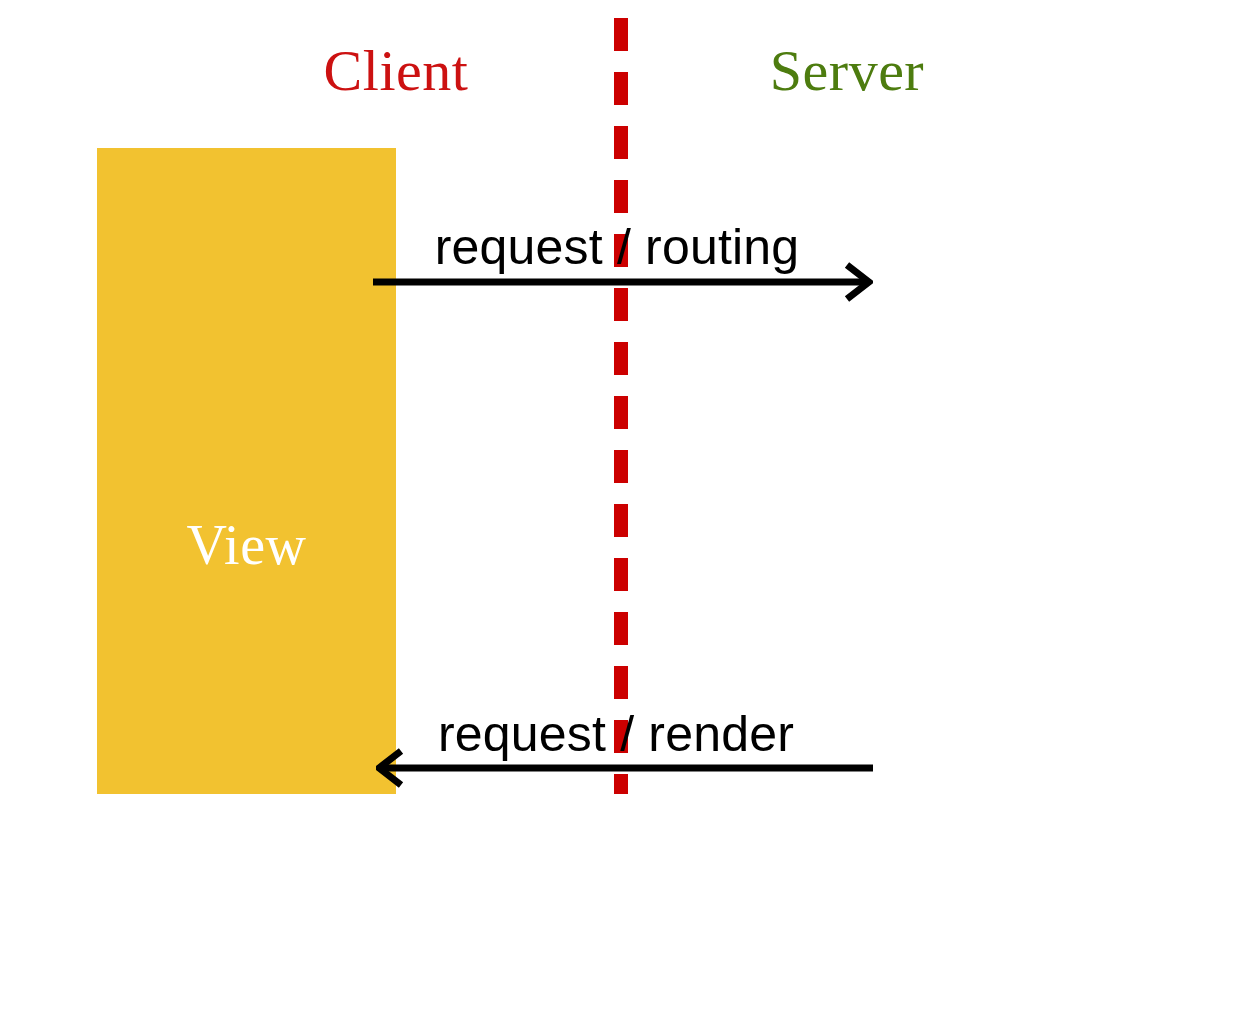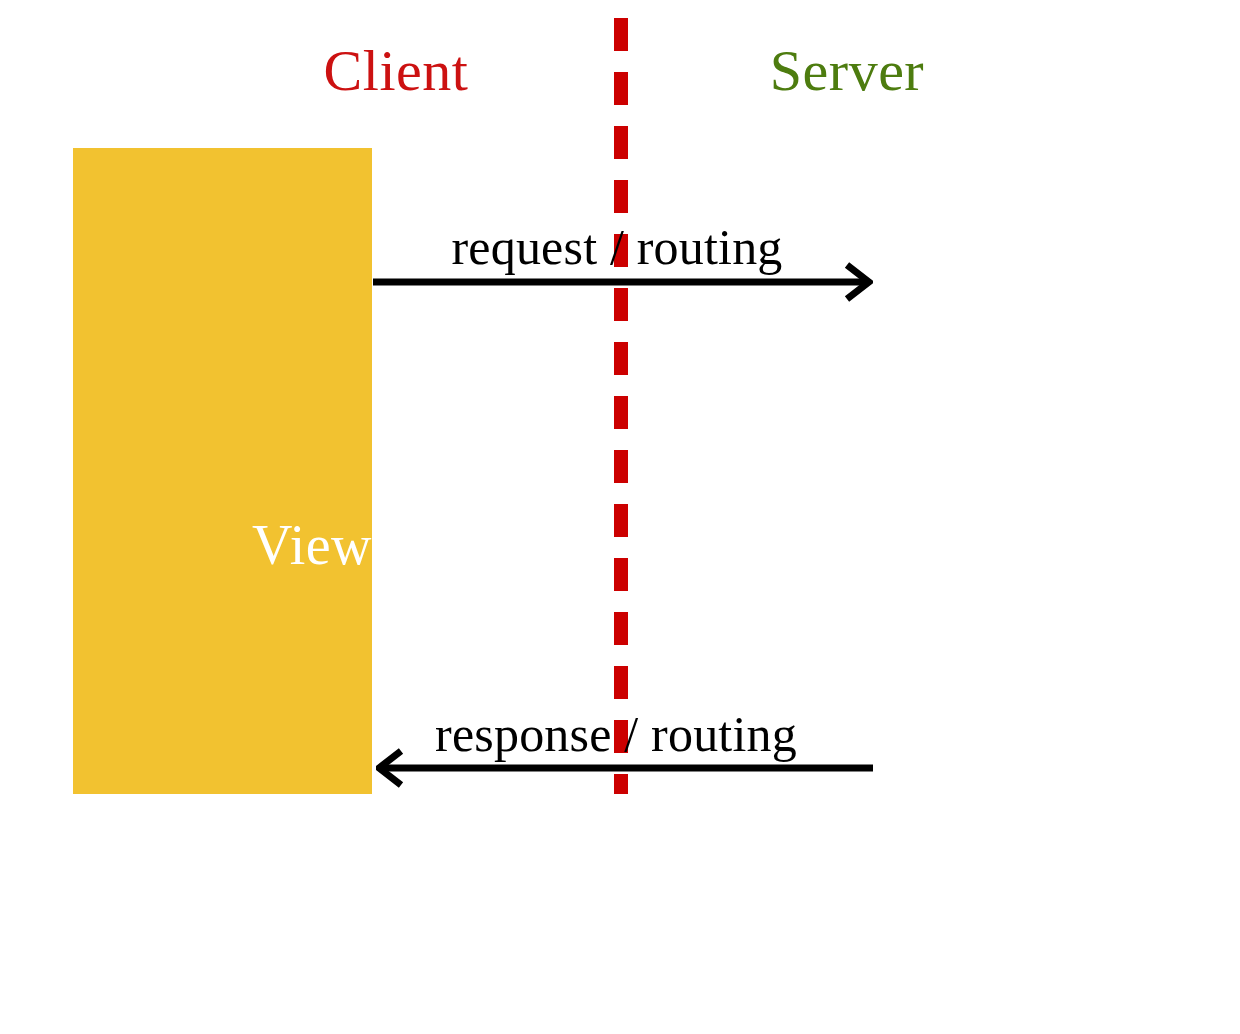--- a/index.html
+++ b/index.html
@@ -31,21 +31,22 @@
     letter-spacing: 0.5px;
   }
   #zone-client { left: 396px; top: 71px; }
   #zone-server { left: 847px; top: 71px; }
 
   
   .tier-box {
     position: absolute;
     display: flex;
     align-items: center;
-    justify-content: flex-end;
+    justify-content: center;
+    margin-left: 24px;
   }
   .tier-box .tier-label {
     font-family: "Liberation Serif", "DejaVu Serif", serif;
     font-size: 56px;
     line-height: 1;
     white-space: nowrap;
     letter-spacing: 0.5px;
   }
   #box-view {
     left: 73px;
@@ -82,21 +83,21 @@
   #arrow-response {
     left: 376px;
     top: 748px;
     width: 497px;
     height: 40px;
   }
 
   
   .flow-caption {
     position: absolute;
-    font-family: Liberation Serif, serif;
+    font-family: Liberation Sans, sans-serif;
     font-size: 50px;
     line-height: 1;
     color: #000000;
     white-space: nowrap;
     transform: translate(-50%, -50%);
     letter-spacing: 0.2px;
   }
   #caption-request { left: 617px; top: 247px; }
   #caption-response { left: 616px; top: 734px; }
 </style>
@@ -123,15 +124,15 @@
     <polyline points="474,3 496,20 474,37" fill="none" stroke="#000000" stroke-width="7" stroke-linecap="butt" stroke-linejoin="miter"></polyline>
   </svg>
 
   <div class="flow-caption" id="caption-request">request / routing</div>
 
   <svg class="flow-arrow" id="arrow-response" viewBox="0 0 497 40" width="497" height="40" aria-hidden="true">
     <line x1="3" y1="20" x2="497" y2="20" stroke="#000000" stroke-width="7"></line>
     <polyline points="25,3 3,20 25,37" fill="none" stroke="#000000" stroke-width="7" stroke-linecap="butt" stroke-linejoin="miter"></polyline>
   </svg>
 
-  <div class="flow-caption" id="caption-response">response / routing</div>
+  <div class="flow-caption" id="caption-response">request / render</div>
 
 </div>
 
 </body></html>

